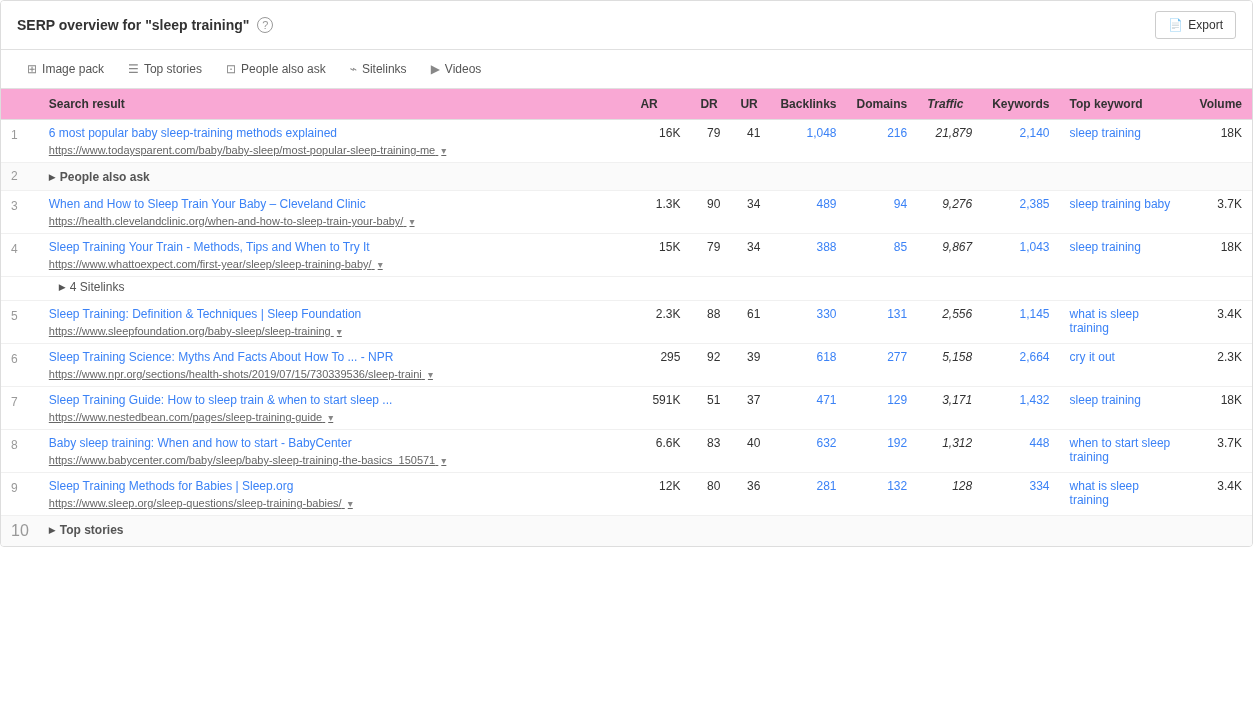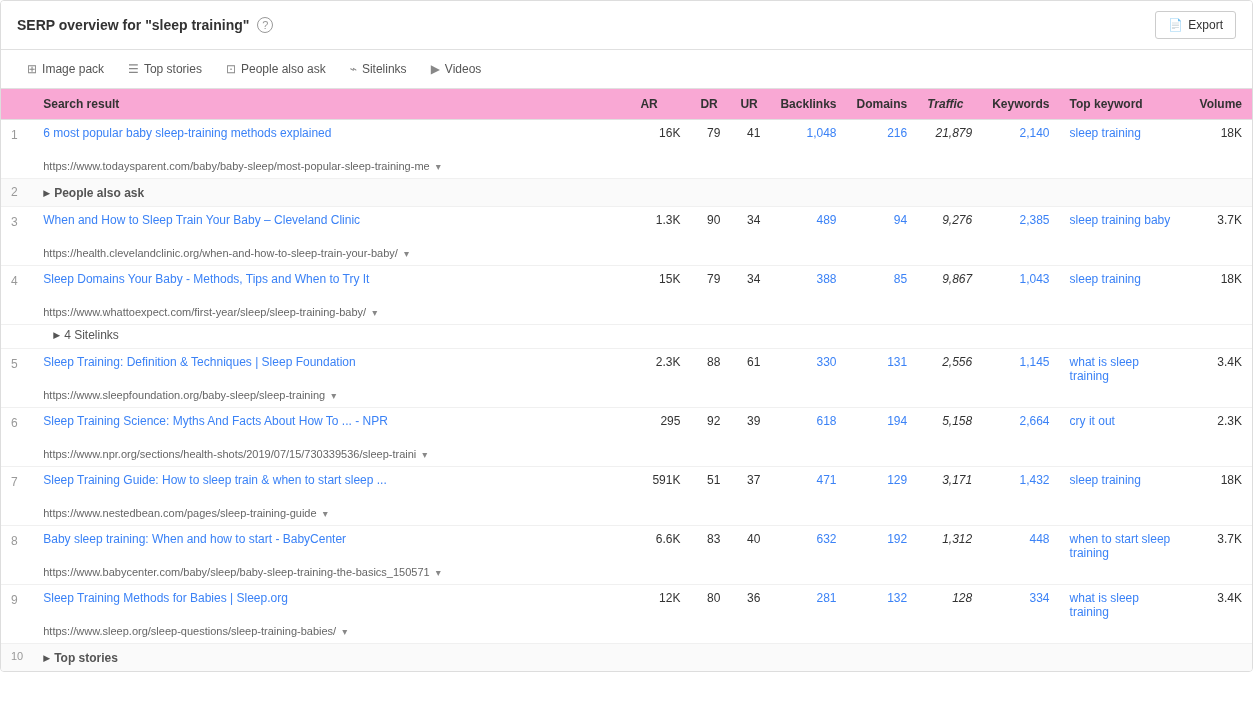--- a/index.html
+++ b/index.html
@@ -8,21 +8,21 @@
     .header { display: flex; align-items: center; justify-content: space-between; padding: 10px 16px; border-bottom: 1px solid #e0e0e0; background: #fff; }
     .header-title { font-size: 14px; font-weight: 600; color: #333; display: flex; align-items: center; gap: 6px; }
     .help-icon { display: inline-flex; align-items: center; justify-content: center; width: 16px; height: 16px; border-radius: 50%; border: 1px solid #999; color: #999; font-size: 11px; cursor: pointer; }
     .export-btn { display: flex; align-items: center; gap: 5px; padding: 6px 12px; border: 1px solid #ccc; border-radius: 3px; background: #fff; color: #333; font-size: 12px; cursor: pointer; }
     .tabs { display: flex; align-items: center; gap: 4px; padding: 8px 16px; border-bottom: 1px solid #e0e0e0; background: #fff; }
     .tab { display: flex; align-items: center; gap: 5px; padding: 4px 10px; color: #555; font-size: 12px; cursor: pointer; border-radius: 3px; }
     .table { width: 100%; border-collapse: collapse; }
     .table th { padding: 8px 10px; text-align: left; font-size: 12px; font-weight: 600; color: #333; border-bottom: 1px solid #e0e0e0; background: #f9a8d4; white-space: nowrap; }
     .table td { padding: 6px 10px; font-size: 12px; color: #333; border-bottom: 1px solid #f0f0f0; vertical-align: top; }
     .table tr:last-child td { border-bottom: none; }
-    .result-url { color: #666; font-size: 11px; margin-top: 20px; }
+    .result-url { color: #666; font-size: 11px; margin-top: 4px; text-decoration: underline; }
     .result-url a { color: #666; text-decoration: none; }
     .expand-toggle { display: inline-flex; align-items: center; gap: 4px; color: #555; font-size: 12px; cursor: pointer; }
     .triangle { font-size: 9px; color: #555; }
     .blue-link { color: #3b82f6; text-decoration: none; cursor: pointer; }
     .sitelinks-row td { padding-top: 2px; padding-bottom: 6px; }
     .dropdown-arrow { color: #888; font-size: 10px; cursor: pointer; margin-left: 3px; }
     .col-ar { width: 60px; text-align: right; }
     .col-dr { width: 40px; text-align: right; }
     .col-ur { width: 40px; text-align: right; }
     .col-bl { width: 70px; text-align: right; }
@@ -136,21 +136,21 @@
       <td class="col-dom"><a href="#" class="blue-link">94</a></td>
       <td class="col-trf">9,276</td>
       <td class="col-kw"><a href="#" class="blue-link">2,385</a></td>
       <td class="col-topkw"><a href="#" class="blue-link">sleep training baby</a></td>
       <td class="col-vol">3.7K</td>
     </tr>
         <tr>
       <td style="color:#999;font-size:12px;vertical-align:top;padding-top:8px;">4</td>
       <td>
         <div>
-          <a href="#" class="blue-link">Sleep Domains Your Baby - Methods, Tips and When to Try It</a>
+          <a href="#" class="blue-link">Sleep Training Your Train - Methods, Tips and When to Try It</a>
         </div>
         <div class="result-url">
           <a href="#" style="color:#666;text-decoration:none;">https://www.whattoexpect.com/first-year/sleep/sleep-training-baby/</a>
           <span class="dropdown-arrow">▾</span>
         </div>
       </td>
       <td class="col-ar">15K</td>
       <td class="col-dr">79</td>
       <td class="col-ur">34</td>
       <td class="col-bl"><a href="#" class="blue-link">388</a></td>
@@ -198,21 +198,21 @@
         </div>
         <div class="result-url">
           <a href="#" style="color:#666;text-decoration:none;">https://www.npr.org/sections/health-shots/2019/07/15/730339536/sleep-traini</a>
           <span class="dropdown-arrow">▾</span>
         </div>
       </td>
       <td class="col-ar">295</td>
       <td class="col-dr">92</td>
       <td class="col-ur">39</td>
       <td class="col-bl"><a href="#" class="blue-link">618</a></td>
-      <td class="col-dom"><a href="#" class="blue-link">194</a></td>
+      <td class="col-dom"><a href="#" class="blue-link">277</a></td>
       <td class="col-trf">5,158</td>
       <td class="col-kw"><a href="#" class="blue-link">2,664</a></td>
       <td class="col-topkw"><a href="#" class="blue-link">cry it out</a></td>
       <td class="col-vol">2.3K</td>
     </tr>
         <tr>
       <td style="color:#999;font-size:12px;vertical-align:top;padding-top:8px;">7</td>
       <td>
         <div>
           <a href="#" class="blue-link">Sleep Training Guide: How to sleep train &amp; when to start sleep ...</a>
@@ -268,21 +268,21 @@
       <td class="col-dr">80</td>
       <td class="col-ur">36</td>
       <td class="col-bl"><a href="#" class="blue-link">281</a></td>
       <td class="col-dom"><a href="#" class="blue-link">132</a></td>
       <td class="col-trf">128</td>
       <td class="col-kw"><a href="#" class="blue-link">334</a></td>
       <td class="col-topkw"><a href="#" class="blue-link">what is sleep training</a></td>
       <td class="col-vol">3.4K</td>
     </tr>
         <tr style="background: rgb(250, 250, 250);">
-      <td style="color:#999;font-size:11px;">10</td>
+      <td style="color:#999;font-size:16px;">10</td>
       <td colspan="10">
         <span class="expand-toggle">
           <span class="triangle">▶</span>
           <strong>Top stories</strong>
         </span>
       </td>
     </tr>
       </tbody>
   </table>
 </div>

